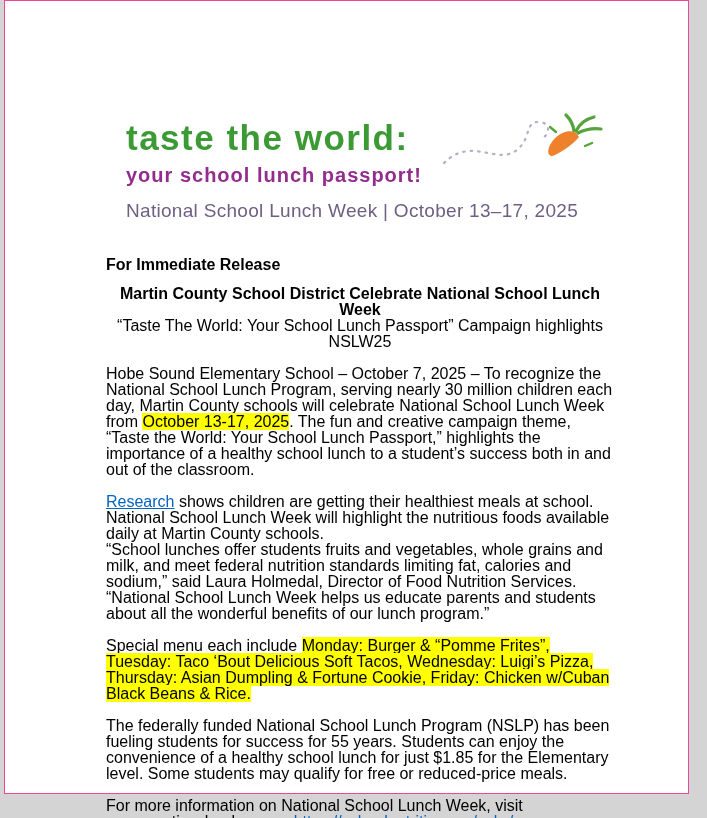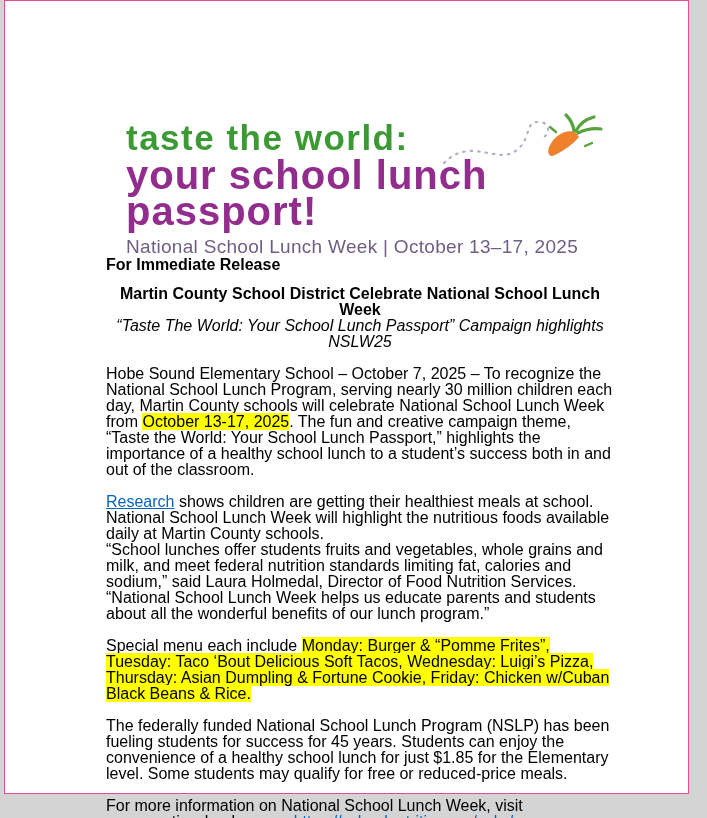--- a/index.html
+++ b/index.html
@@ -8,31 +8,31 @@
     background:#d4d4d4;
     font-family:"Liberation Sans", sans-serif;
   }
   .page{
     position:absolute;left:4px;top:0;width:685px;height:794px;
     background:#ffffff;border:1px solid #ec4899;box-sizing:border-box;
   }
   
   .logo{position:absolute;left:121px;top:118px;width:490px;}
   .logo-line1{font-size:35px;font-weight:700;letter-spacing:1.5px;color:var(--green);line-height:38px;}
-  .logo-line2{font-size:40px;font-weight:700;letter-spacing:1px;color:var(--purple);line-height:36px;}
+  .logo-line2{font-size:20px;font-weight:700;letter-spacing:1px;color:var(--purple);line-height:36px;}
   .logo-tagline{font-size:19px;color:var(--tagline);margin-top:7px;letter-spacing:0.3px;}
   .doodle{position:absolute;left:288px;top:-12px;pointer-events:none;}
   
   .doc{
     position:absolute;left:101px;top:256px;width:508px;
     font-size:16px;line-height:16px;color:#000;
   }
   .fir{font-weight:700;}
   .title{font-weight:700;text-align:center;margin-top:13px;}
-  .subtitle{font-style:italic;text-align:center;}
+  .subtitle{text-align:center;}
   .paras{margin-top:11px;}
   .paras p{margin:0;}
   .paras p.gap{margin-top:16px;}
   .hl{background:var(--hl);}
   .i{}
   a{color:var(--link);text-decoration:underline;cursor:pointer;}
 </style>
 </head>
 <body>
 
@@ -54,18 +54,18 @@
 
   <div class="doc">
     <div class="fir">For Immediate Release</div>
     <div class="title">Martin County School District Celebrate National School Lunch Week</div>
     <div class="subtitle">“Taste The World: Your School Lunch Passport” Campaign highlights NSLW25</div>
     <div class="paras">
         <p class="gap"><span>Hobe Sound Elementary School – October 7, 2025 – To recognize the National School Lunch Program, serving nearly 30 million children each day, Martin County schools will celebrate National School Lunch Week from </span><span class="hl">October 13-17, 2025</span><span>. The fun and creative campaign theme, “Taste the World: Your School Lunch Passport,” highlights the importance of a healthy school lunch to a student’s success both in and out of the classroom.</span></p>
         <p class="gap"><a href="#">Research</a><span> shows children are getting their healthiest meals at school. National School Lunch Week will highlight the nutritious foods available daily at Martin County schools.</span></p>
         <p class=""><span>“School lunches offer students fruits and vegetables, whole grains and milk, and meet federal nutrition standards limiting fat, calories and sodium,” said Laura Holmedal, Director of Food Nutrition Services.  “National School Lunch Week helps us educate parents and students about all the wonderful benefits of our lunch program.”</span></p>
         <p class="gap"><span>Special menu each include </span><span class="hl">Monday: Burger &amp; “Pomme Frites”, Tuesday: Taco ‘Bout Delicious Soft Tacos, Wednesday: Luigi’s Pizza, Thursday: Asian Dumpling &amp; Fortune Cookie, Friday: Chicken w/Cuban Black Beans &amp; Rice.</span></p>
-        <p class="gap"><span>The federally funded National School Lunch Program (NSLP) has been fueling students for success for 45 years.  Students can enjoy the convenience of a healthy school lunch for just </span><span class="i">$1.85</span><span> for the Elementary level.  Some students may qualify for free or reduced-price meals.</span></p>
+        <p class="gap"><span>The federally funded National School Lunch Program (NSLP) has been fueling students for success for 55 years.  Students can enjoy the convenience of a healthy school lunch for just </span><span class="i">$1.85</span><span> for the Elementary level.  Some students may qualify for free or reduced-price meals.</span></p>
         <p class="gap"><span>For more information on National School Lunch Week, visit www.martinschools.org or </span><a href="#">https://schoolnutrition.org/nslw/</a><span>.</span></p>
       </div>
   </div>
 
 </div>
 
 </body></html>

